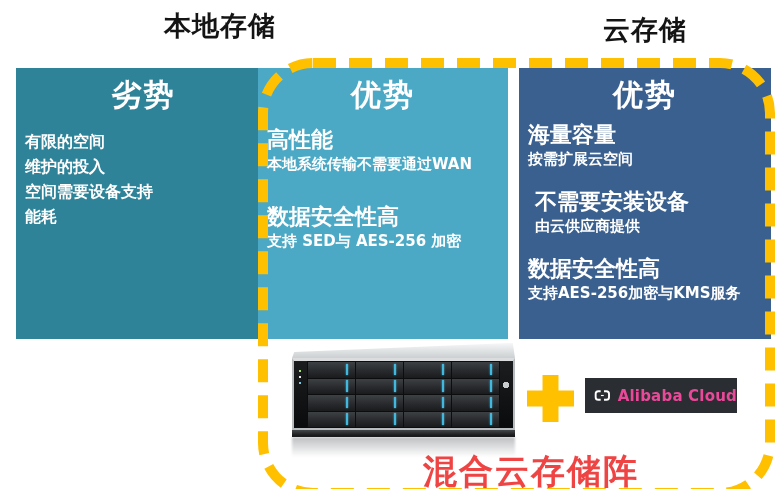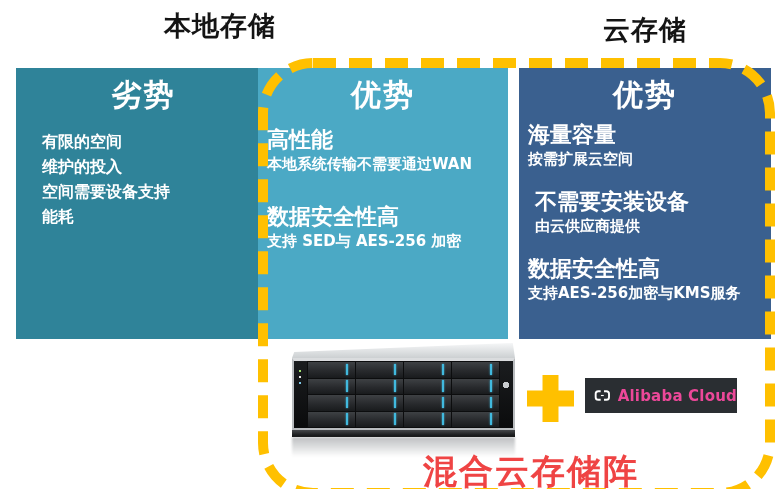--- a/index.html
+++ b/index.html
@@ -20,21 +20,21 @@
 
   
   .panel { position:absolute; top:68px; height:271px; color:#fff; box-sizing:border-box; }
   #panel-cons  { left:16px;   width:255px; background:var(--local_cons_bg,#2F8399); }
   #panel-lpros { left:258px; width:250px; background:var(--local_pros_bg,#4BA9C5); }
   #panel-cpros { left:519px; width:252px; background:var(--cloud_pros_bg,#3A608F); }
   .panel-header {
     font-size:30px; font-weight:bold; text-align:center; padding-top:7px;
     letter-spacing:2px;
   }
-  .cons-list { margin-top:13px; padding-left:26px; font-size:16px; font-weight:600; line-height:25px; }
+  .cons-list { margin-top:13px; padding-left:9px; font-size:16px; font-weight:600; line-height:25px; }
   .pro-group { padding-left:9px; }
   .pro-title { font-size:22px; font-weight:bold; line-height:29px; }
   .pro-desc  { font-size:15px; font-weight:600; line-height:21px; }
   #panel-lpros .pro-group.g1 { margin-top:9px; }
   #panel-lpros .pro-group.g2 { margin-top:27px; }
   #panel-cpros .pro-group.g1 { margin-top:4px; }
   #panel-cpros .pro-group.g2 { margin-top:17px;padding-left:16px; }
   #panel-cpros .pro-group.g3 { margin-top:17px; }
 
   

